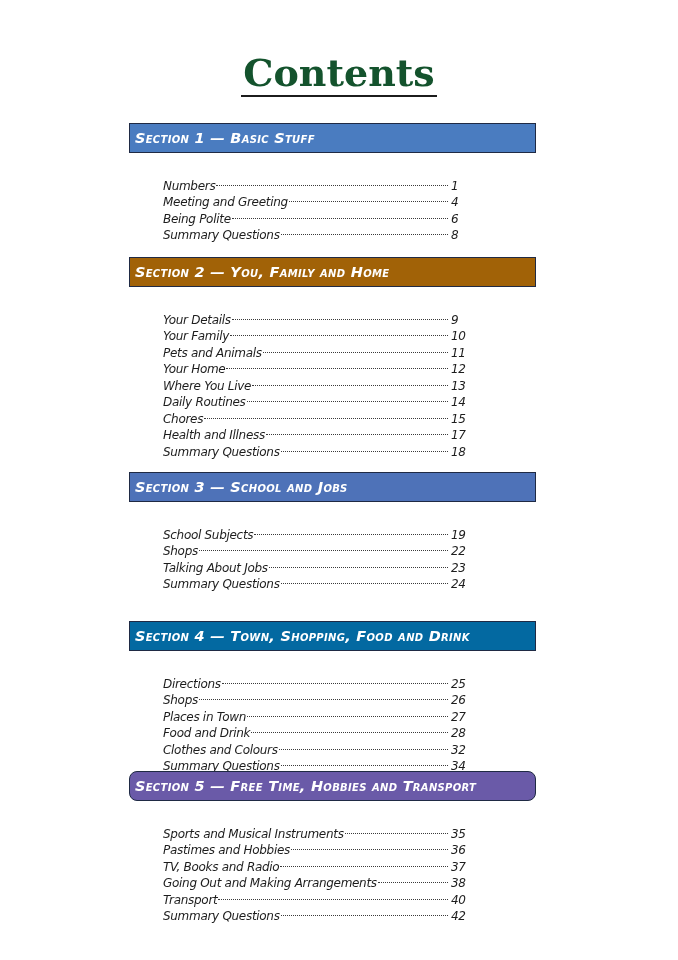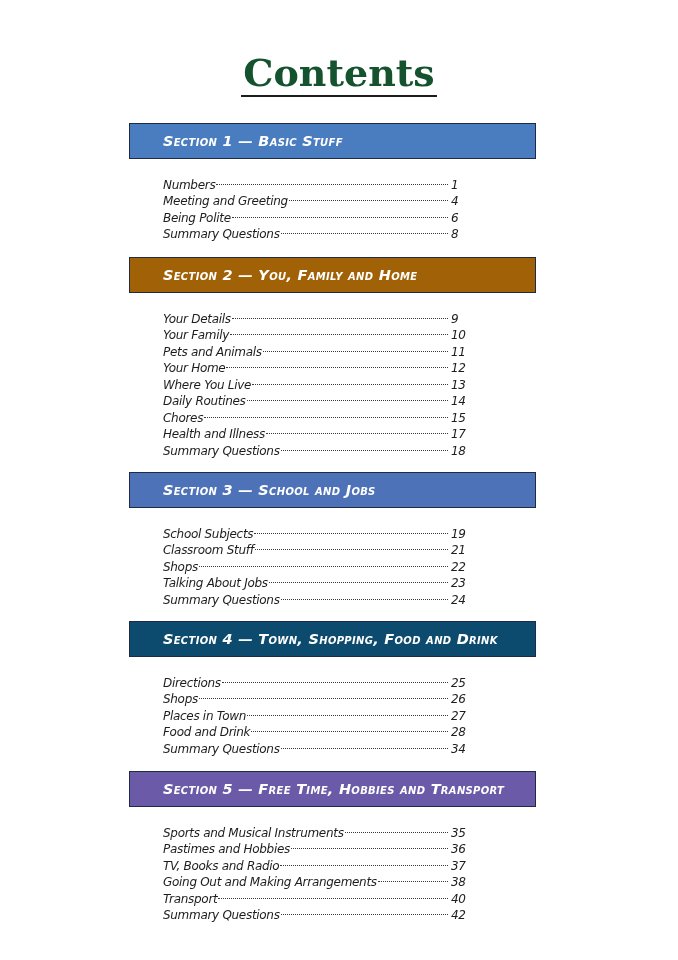--- a/index.html
+++ b/index.html
@@ -32,38 +32,38 @@
       border-bottom: 2px solid #1c1c1c;
       padding: 0 2px 0 2px;
       line-height: 44px;
     }
     .section {
       position: absolute;
       left: 129px;
       width: 407px;
     }
     .section-band {
-      height: 36px;
+      height: 30px;
       border: 1px solid #1f2a44;
       box-sizing: border-box;
-      padding-left: 33px;
+      padding-left: 5px;
       display: flex;
       align-items: center;
       color: #ffffff;
       font-family: "DejaVu Sans", sans-serif;
       font-weight: bold;
       font-style: italic;
       font-size: 14.5px;
       letter-spacing: 0.3px;
       font-variant: small-caps;
       white-space: nowrap;
       overflow: hidden;
     }
     .entries {
-      margin-top: 13px;
+      margin-top: 20px;
       padding-left: 34px;
       width: 310px;
     }
     .entry {
       display: flex;
       align-items: baseline;
       height: 16.5px;
       font-family: "DejaVu Sans", sans-serif;
       font-style: italic;
       font-size: 12px;
@@ -181,44 +181,39 @@
 
 <div class="section" style="top:472px;">
   <div class="section-band" style="background: rgb(78, 114, 184);">Section 3 — School and Jobs</div>
   <div class="entries">
       <div class="entry">
         <span class="title">School Subjects</span>
         <span class="leader"></span>
         <span class="page">19</span>
       </div>
       <div class="entry">
-        <span class="title">Classroom Stuff</span>
-        <span class="leader"></span>
-        <span class="page">21</span>
-      </div>
-      <div class="entry">
         <span class="title">Shops</span>
         <span class="leader"></span>
         <span class="page">22</span>
       </div>
       <div class="entry">
         <span class="title">Talking About Jobs</span>
         <span class="leader"></span>
         <span class="page">23</span>
       </div>
       <div class="entry">
         <span class="title">Summary Questions</span>
         <span class="leader"></span>
         <span class="page">24</span>
       </div>
     </div>
 </div>
 
 <div class="section" style="top:621px;">
-  <div class="section-band" style="background: #0c4a6e;">Section 4 — Town, Shopping, Food and Drink</div>
+  <div class="section-band" style="background: #0369a1;">Section 4 — Town, Shopping, Food and Drink</div>
   <div class="entries">
       <div class="entry">
         <span class="title">Directions</span>
         <span class="leader"></span>
         <span class="page">25</span>
       </div>
       <div class="entry">
         <span class="title">Shops</span>
         <span class="leader"></span>
         <span class="page">26</span>
@@ -227,29 +222,34 @@
         <span class="title">Places in Town</span>
         <span class="leader"></span>
         <span class="page">27</span>
       </div>
       <div class="entry">
         <span class="title">Food and Drink</span>
         <span class="leader"></span>
         <span class="page">28</span>
       </div>
       <div class="entry">
+        <span class="title">Clothes and Colours</span>
+        <span class="leader"></span>
+        <span class="page">32</span>
+      </div>
+      <div class="entry">
         <span class="title">Summary Questions</span>
         <span class="leader"></span>
         <span class="page">34</span>
       </div>
     </div>
 </div>
 
 <div class="section" style="top:771px;">
-  <div class="section-band" style="background: rgb(106, 90, 168);">Section 5 — Free Time, Hobbies and Transport</div>
+  <div class="section-band" style="background: rgb(106, 90, 168); border-radius: 8px;">Section 5 — Free Time, Hobbies and Transport</div>
   <div class="entries">
       <div class="entry">
         <span class="title">Sports and Musical Instruments</span>
         <span class="leader"></span>
         <span class="page">35</span>
       </div>
       <div class="entry">
         <span class="title">Pastimes and Hobbies</span>
         <span class="leader"></span>
         <span class="page">36</span>

